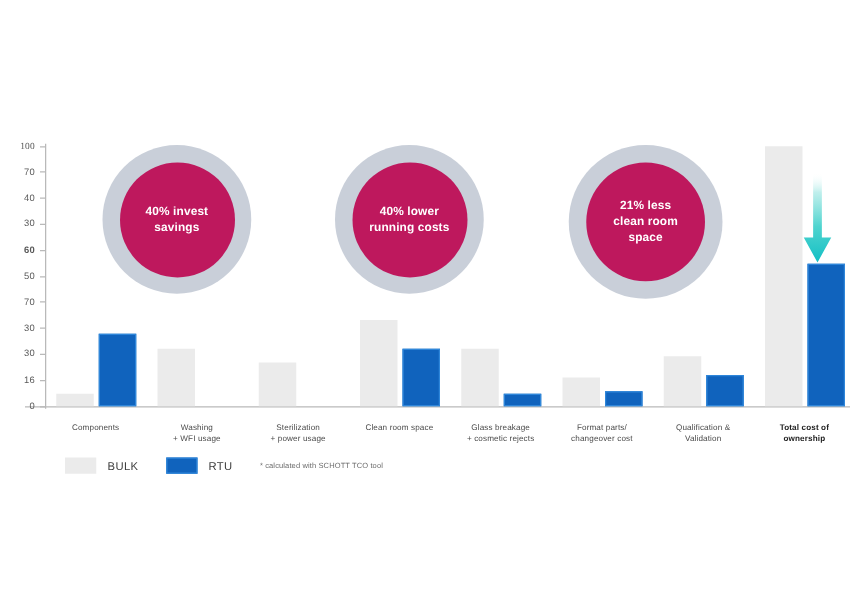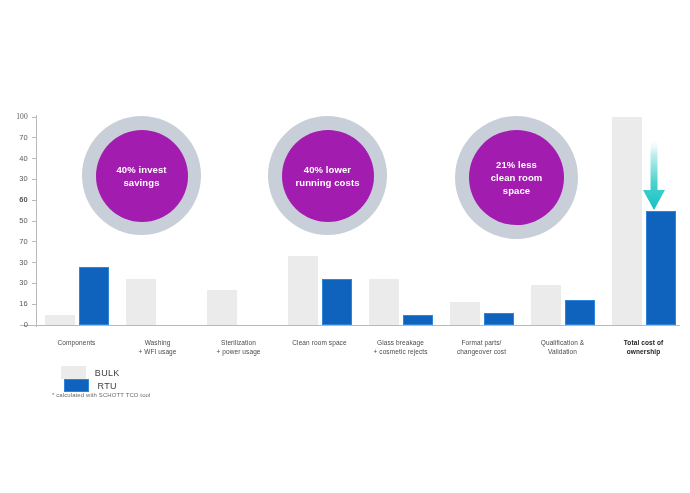--- a/index.html
+++ b/index.html
@@ -105,21 +105,21 @@
   .callout {
     position: absolute;
     border-radius: 50%;
     background: #c9cfd9;
     display: flex;
     align-items: center;
     justify-content: center;
   }
   .callout-inner {
     border-radius: 50%;
-    background: #a21caf;
+    background: #be185d;
     display: flex;
     align-items: center;
     justify-content: center;
     text-align: center;
   }
   .callout-text {
     color: #ffffff;
     font-size: 9.5px;
     line-height: 13px;
     font-weight: bold;
@@ -127,21 +127,20 @@
     white-space: pre-line;
   }
 
   
   .legend {
     position: absolute;
     left: 52px;
     top: 366px;
     display: flex;
     align-items: center;
-    flex-direction: column;
   }
   .legend-item {
     display: flex;
     align-items: center;
     margin-right: 22px;
   }
   .swatch {
     width: 25px;
     height: 13px;
     margin-right: 9px;

